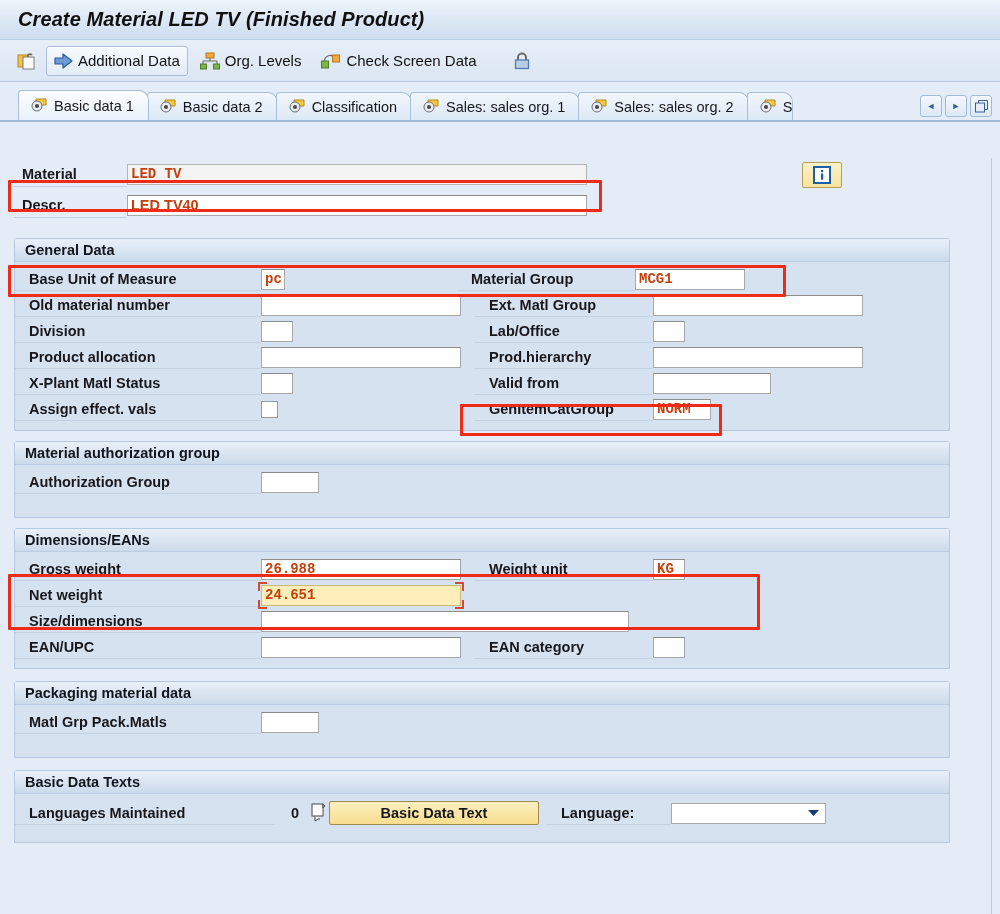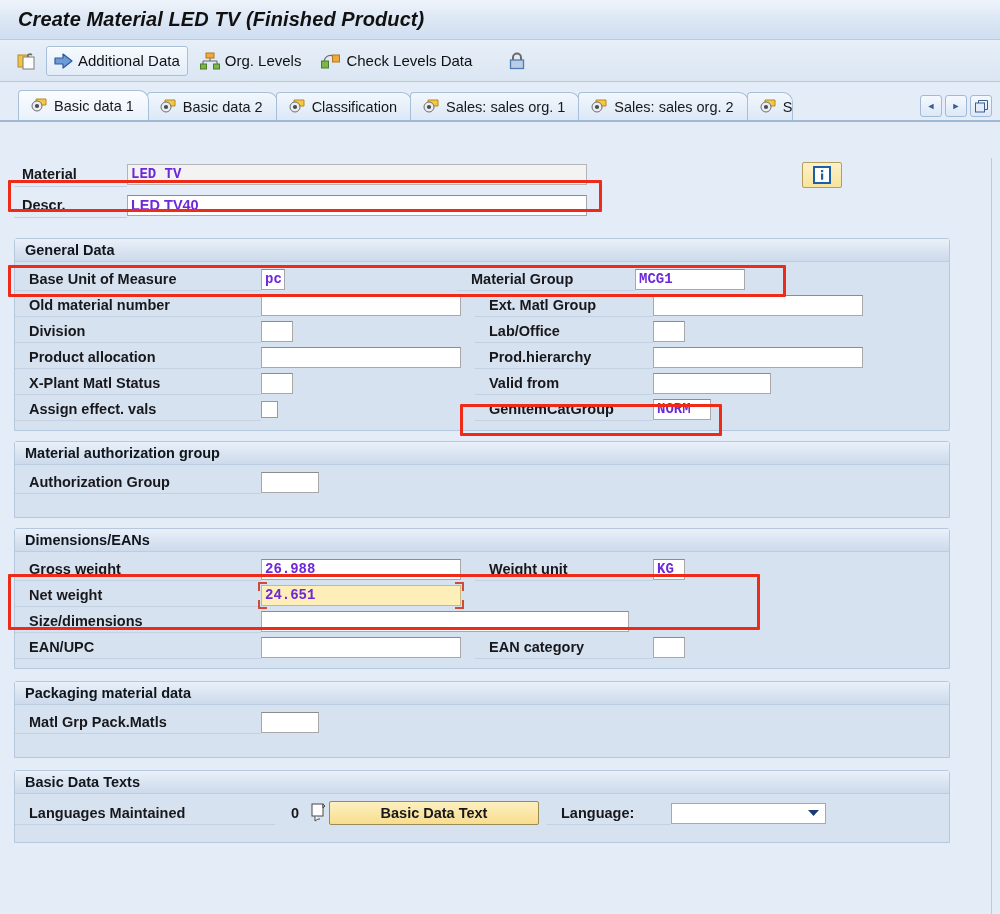--- a/index.html
+++ b/index.html
@@ -129,21 +129,21 @@
   .inp{
     height:21px;
     background:#fff;
     border:1px solid #a8a8a8;
     border-top-color:#8c8c8c;
     box-sizing:border-box;
     font-family:"Liberation Mono", monospace;
     font-size:14px;
     line-height:19px;
     padding:0 3px;
-    color:#6d28d9;
+    color:#c2410c;
     white-space:nowrap;
     overflow:hidden;
   }
   .inp.sans{font-family:"Liberation Sans", sans-serif;font-size:14.5px;}
   .inp.readonly{background:#f3f3f3;border-color:#b4b4b4;}
   .inp.focus{
     background:#fdeeba;
     border:1px solid #c9b97c;
   }
   .chk{
@@ -237,21 +237,21 @@
   </div>
 
   <div class="tb-item">
     <span>
       <svg width="20" height="18" viewBox="0 0 20 18">
         <path d="M3 10 C4 3, 10 2, 14 5" fill="none" stroke="#6b6b6b" stroke-width="1.3"></path>
         <rect x="0.5" y="9" width="7" height="7" fill="#7ab648" stroke="#4c7a28"></rect>
         <rect x="11.5" y="3" width="7" height="7" fill="#f2a93b" stroke="#b2761c"></rect>
       </svg>
     </span>
-    <span class="tb-label">Check Levels Data</span>
+    <span class="tb-label">Check Screen Data</span>
   </div>
 
   <div class="tb-item" style="margin-left:14px;">
     <span>
       <svg width="22" height="20" viewBox="0 0 22 20">
         <path d="M7 9 V6.5 a4 4 0 0 1 8 0 V9" fill="none" stroke="#6a6a6a" stroke-width="2"></path>
         <rect x="4.5" y="9" width="13" height="8.5" fill="#b9cee6" stroke="#4f7cb0" stroke-width="1.3"></rect>
       </svg>
     </span>
   </div>

